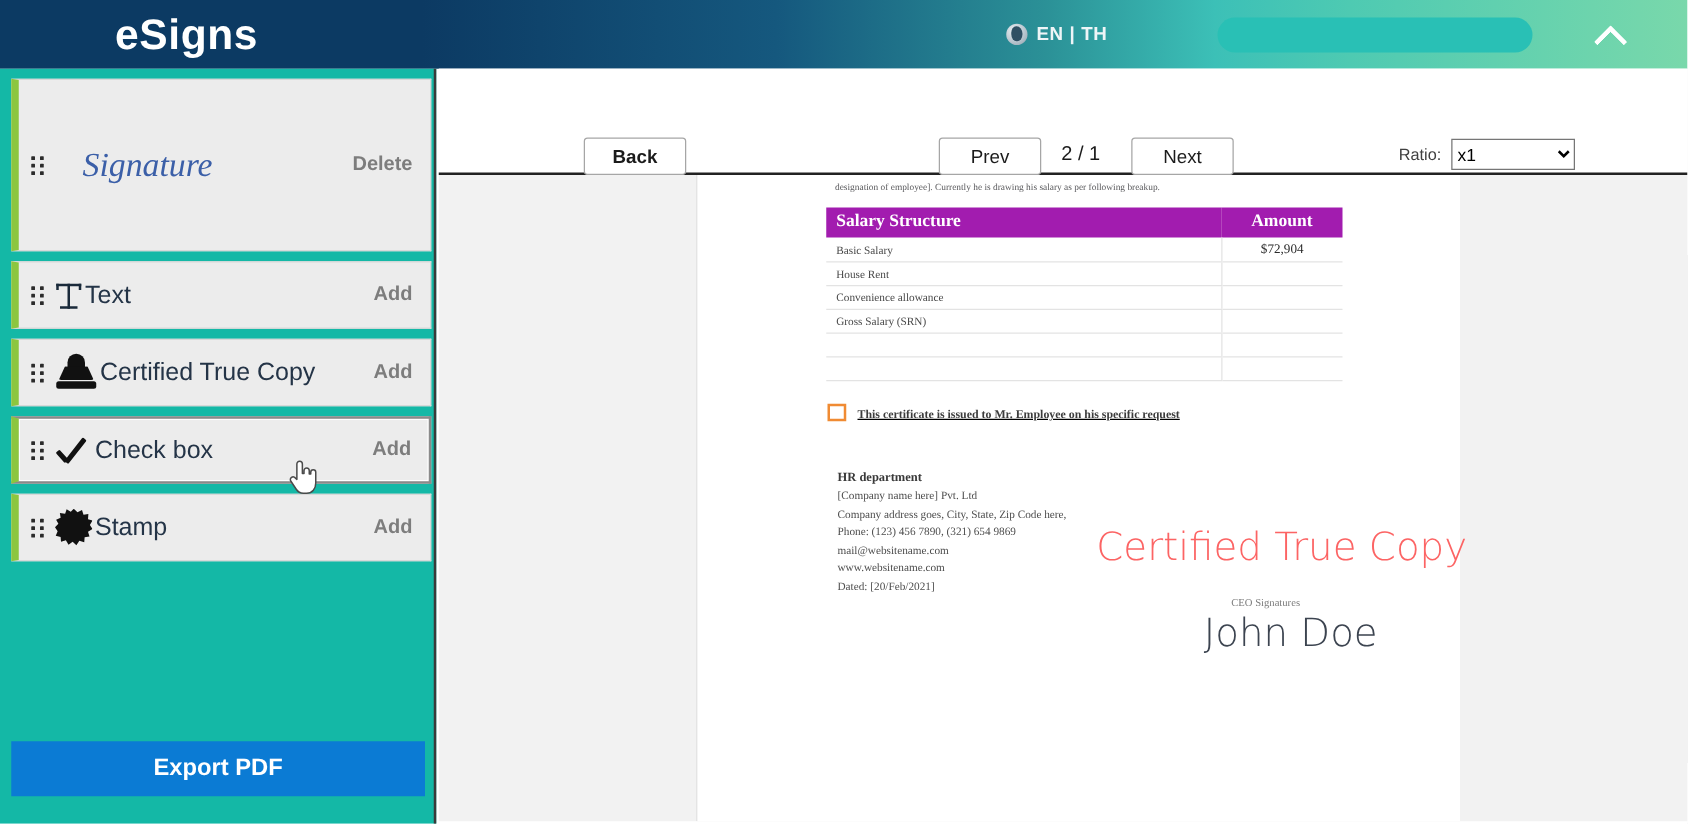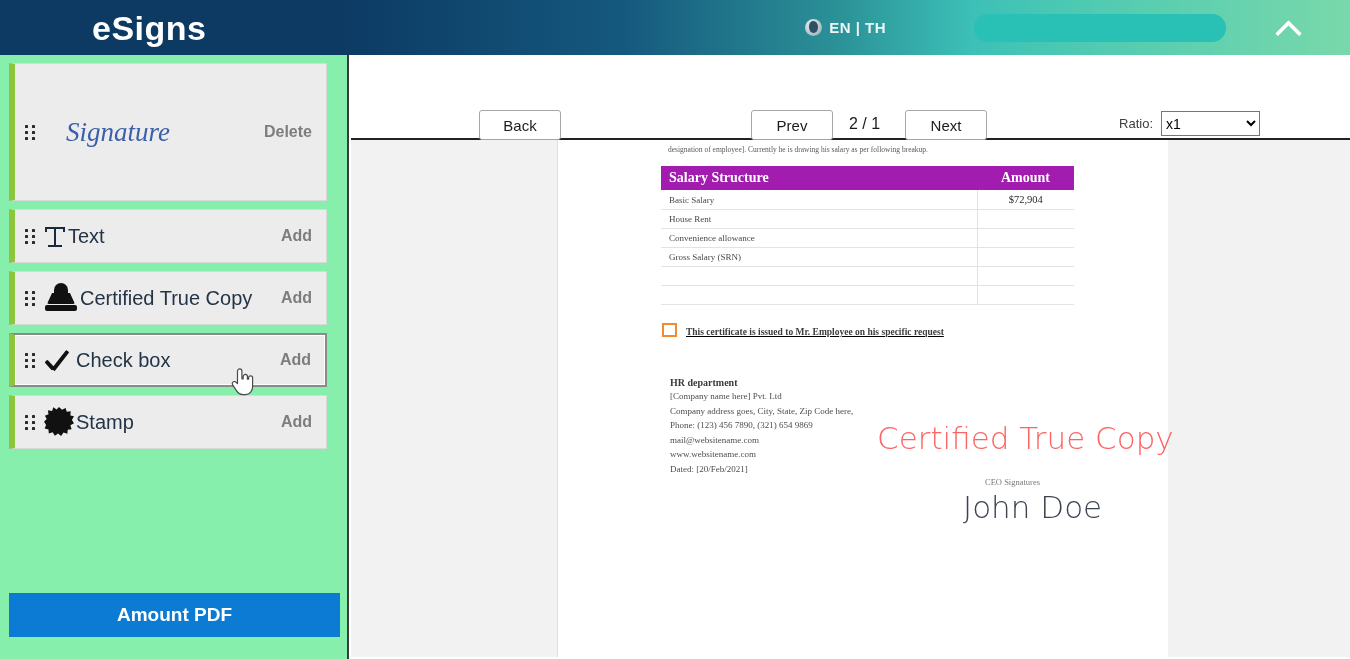--- a/index.html
+++ b/index.html
@@ -54,22 +54,22 @@
     content: ""; position: absolute; left: 3px; top: 9px;
     width: 15px; height: 15px;
     border-left: 4px solid #ffffff; border-top: 4px solid #ffffff;
     transform: rotate(45deg); border-radius: 1px;
   }
 
   
   .sidebar {
     position: absolute; top: 55px; left: 0;
     width: 349px; height: 604px;
-    background: #86efac; border-right: 2px solid #3a3a3a;
-    padding: 8px 20px 0 9px;
+    background: #14b8a6; border-right: 2px solid #3a3a3a;
+    padding: 8px 2px 0 9px;
   }
   .field-item {
     position: relative; display: flex; align-items: center;
     background: #ececec; border: 1px solid #d8d8d8;
     border-left: 6px solid #8cc63f;
     margin-bottom: 8px; padding: 0 14px 0 10px;
     height: 54px;
   }
   .field-item.tall { height: 138px; }
   .field-item.selected {
@@ -166,21 +166,21 @@
   .toolbar {
     position: relative; height: 85px; background: #ffffff;
     border-bottom: 2px solid #222; display: flex; align-items: center;
   }
   .btn {
     height: 30px; min-width: 82px; background: #ffffff;
     border: 1px solid #a6a6a6; border-radius: 3px;
     font-size: 15px; color: #1b1b1b; cursor: pointer;
     font-family: "Liberation Sans", sans-serif;
   }
-  .btn-back { position: absolute; left: 128px; top: 55px; width: 82px; }
+  .btn-back { position: absolute; left: 116px; top: 55px; width: 82px; font-weight: bold; }
   .btn-prev { position: absolute; left: 400px; top: 55px; width: 82px; }
   .page-num {
     position: absolute; left: 498px; top: 60px;
     font-size: 16px; color: #1b1b1b;
   }
   .btn-next { position: absolute; left: 554px; top: 55px; width: 82px; }
   .ratio-wrap {
     position: absolute; right: 90px; top: 56px;
     display: flex; align-items: center; gap: 8px;
   }
@@ -359,21 +359,21 @@
           <i></i>
           <i></i>
       </div>
       <div class="f-icon">
         <span class="icon-seal"></span>
       </div>
       <div class="f-label">Stamp</div>
       <div class="f-action">Add</div>
     </div>
 
-    <button class="export-btn">Amount PDF</button>
+    <button class="export-btn">Export PDF</button>
   </div>
 
   <div class="viewer">
 
     <div class="toolbar">
       <button class="btn btn-back">Back</button>
       <button class="btn btn-prev">Prev</button>
       <div class="page-num">2 / 1</div>
       <button class="btn btn-next">Next</button>
       <div class="ratio-wrap">

